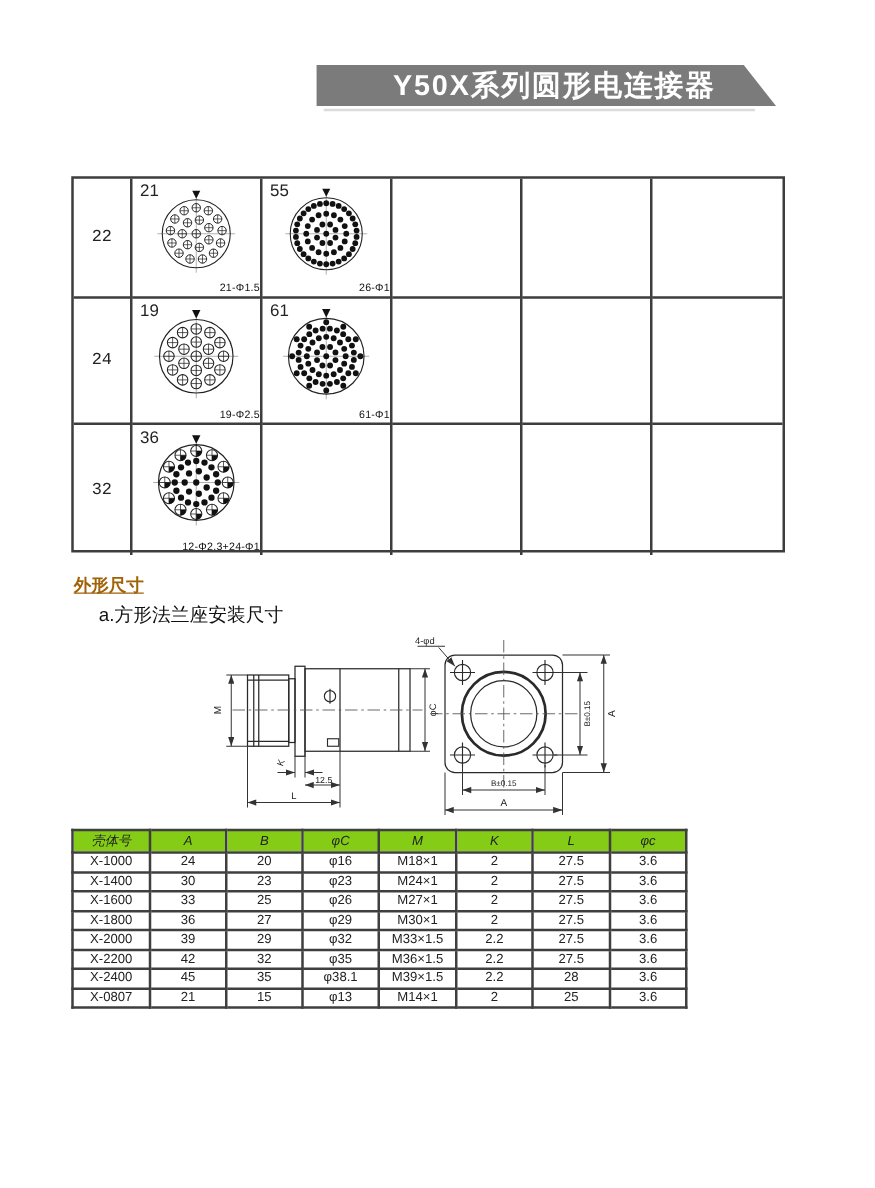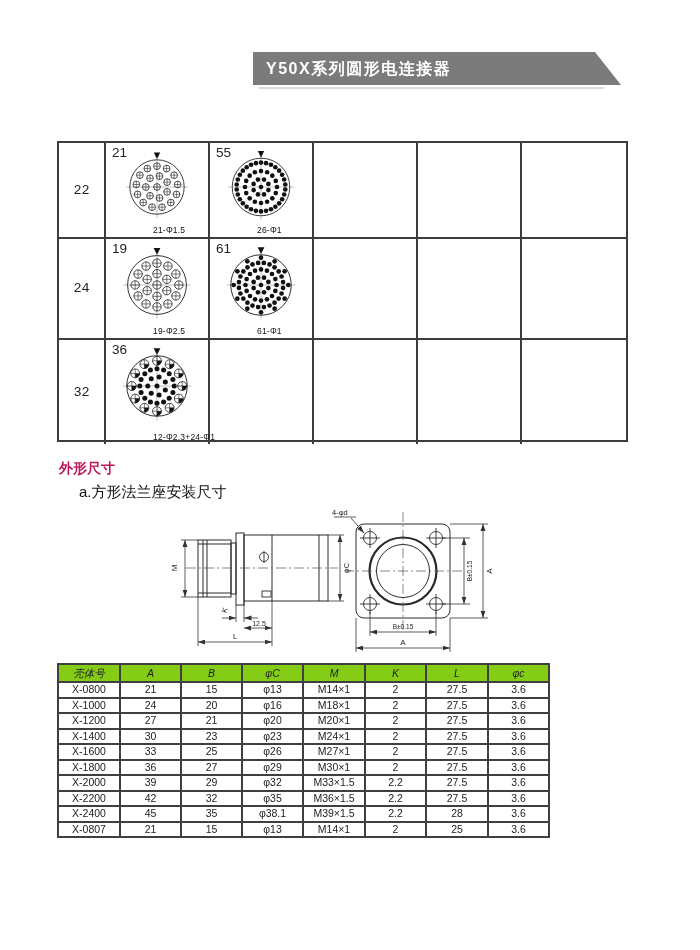--- a/index.html
+++ b/index.html
@@ -8,22 +8,22 @@
     font-family:"Liberation Sans","DejaVu Sans",sans-serif;color:#1a1a1a;
     overflow:hidden;
   }
   
   .banner{
     position:absolute;left:253px;top:52px;width:368px;height:33px;
     background:#7b7b7b;
     clip-path:polygon(0 0, calc(100% - 26px) 0, 100% 100%, 0 100%);
   }
   .banner .title{
-    color:#ffffff;font-size:16px;font-weight:bold;letter-spacing:1.5px;
-    line-height:33px;padding-left:13px;white-space:nowrap;
+    color:#ffffff;font-size:23px;font-weight:bold;letter-spacing:1.5px;
+    line-height:33px;padding-left:13px;white-space:nowrap;text-align:center;
   }
   .banner-shadow{
     position:absolute;left:259px;top:87px;width:345px;height:2px;
     background:#d2d2d2;opacity:.8;
   }
   
   .insert-table{
     position:absolute;left:57px;top:141px;width:571px;height:301px;
     display:grid;grid-template-columns:47px repeat(5,1fr);
     grid-template-rows:96px 101px 104px;
@@ -33,25 +33,25 @@
     border-right:2px solid #3d3d3d;border-bottom:2px solid #3d3d3d;
     position:relative;box-sizing:border-box;
   }
   .insert-table .cell:nth-child(6n){border-right:none;}
   .insert-table .cell:nth-last-child(-n+6){border-bottom:none;}
   .shell-cell{display:flex;align-items:center;justify-content:center;
     font-size:13.5px;color:#222;font-family:Liberation Mono, monospace;}
   .count-label{position:absolute;top:2px;left:6px;font-size:13.5px;color:#222;}
   .insert-svg{position:absolute;left:50%;top:4px;transform:translateX(-50%);}
   .insert-caption{
-    position:absolute;bottom:2px;left:0;width:100%;text-align:left;
-    font-size:8.5px;color:#111;letter-spacing:.2px;margin-left:47px;
+    position:absolute;bottom:2px;left:0;width:100%;text-align:right;
+    font-size:8.5px;color:#111;letter-spacing:.2px;
   }
   
-  .h-outline{position:absolute;left:59px;top:460px;font-size:14px;font-weight:bold;color:#be185d;}
+  .h-outline{position:absolute;left:59px;top:460px;font-size:14px;font-weight:bold;color:#a16207;text-decoration:underline;}
   .h-flange{position:absolute;left:79px;top:483px;font-size:15px;font-weight:normal;color:#111;text-align:right;}
   
   .drawing{position:absolute;left:158px;top:500px;}
   .drawing text{font-family:"Liberation Sans","DejaVu Sans",sans-serif;fill:#222;}
   
   .dim-table{
     position:absolute;left:57px;top:663px;width:491px;
     border-collapse:collapse;table-layout:fixed;background:#fff;
   }
   .dim-table th,.dim-table td{
@@ -567,50 +567,30 @@
         <th>B</th>
         <th>φC</th>
         <th>M</th>
         <th>K</th>
         <th>L</th>
         <th>φc</th>
       </tr>
     </thead>
   <tbody>
       <tr>
-        <td>X-0800</td>
-        <td>21</td>
-        <td>15</td>
-        <td>φ13</td>
-        <td>M14×1</td>
-        <td>2</td>
-        <td>27.5</td>
-        <td>3.6</td>
-      </tr>
-      <tr>
         <td>X-1000</td>
         <td>24</td>
         <td>20</td>
         <td>φ16</td>
         <td>M18×1</td>
         <td>2</td>
         <td>27.5</td>
         <td>3.6</td>
       </tr>
       <tr>
-        <td>X-1200</td>
-        <td>27</td>
-        <td>21</td>
-        <td>φ20</td>
-        <td>M20×1</td>
-        <td>2</td>
-        <td>27.5</td>
-        <td>3.6</td>
-      </tr>
-      <tr>
         <td>X-1400</td>
         <td>30</td>
         <td>23</td>
         <td>φ23</td>
         <td>M24×1</td>
         <td>2</td>
         <td>27.5</td>
         <td>3.6</td>
       </tr>
       <tr>

